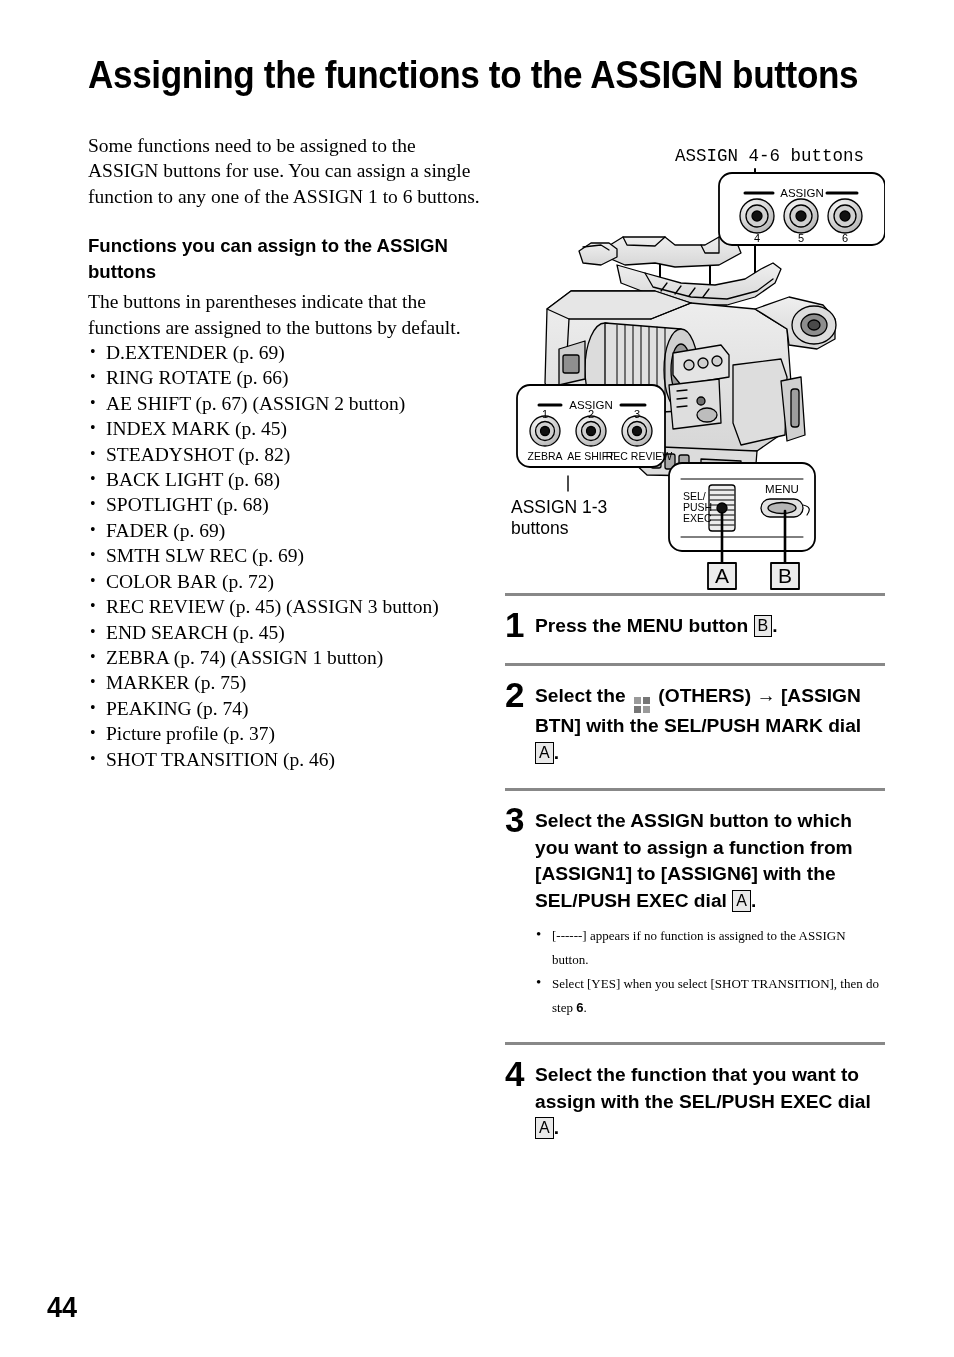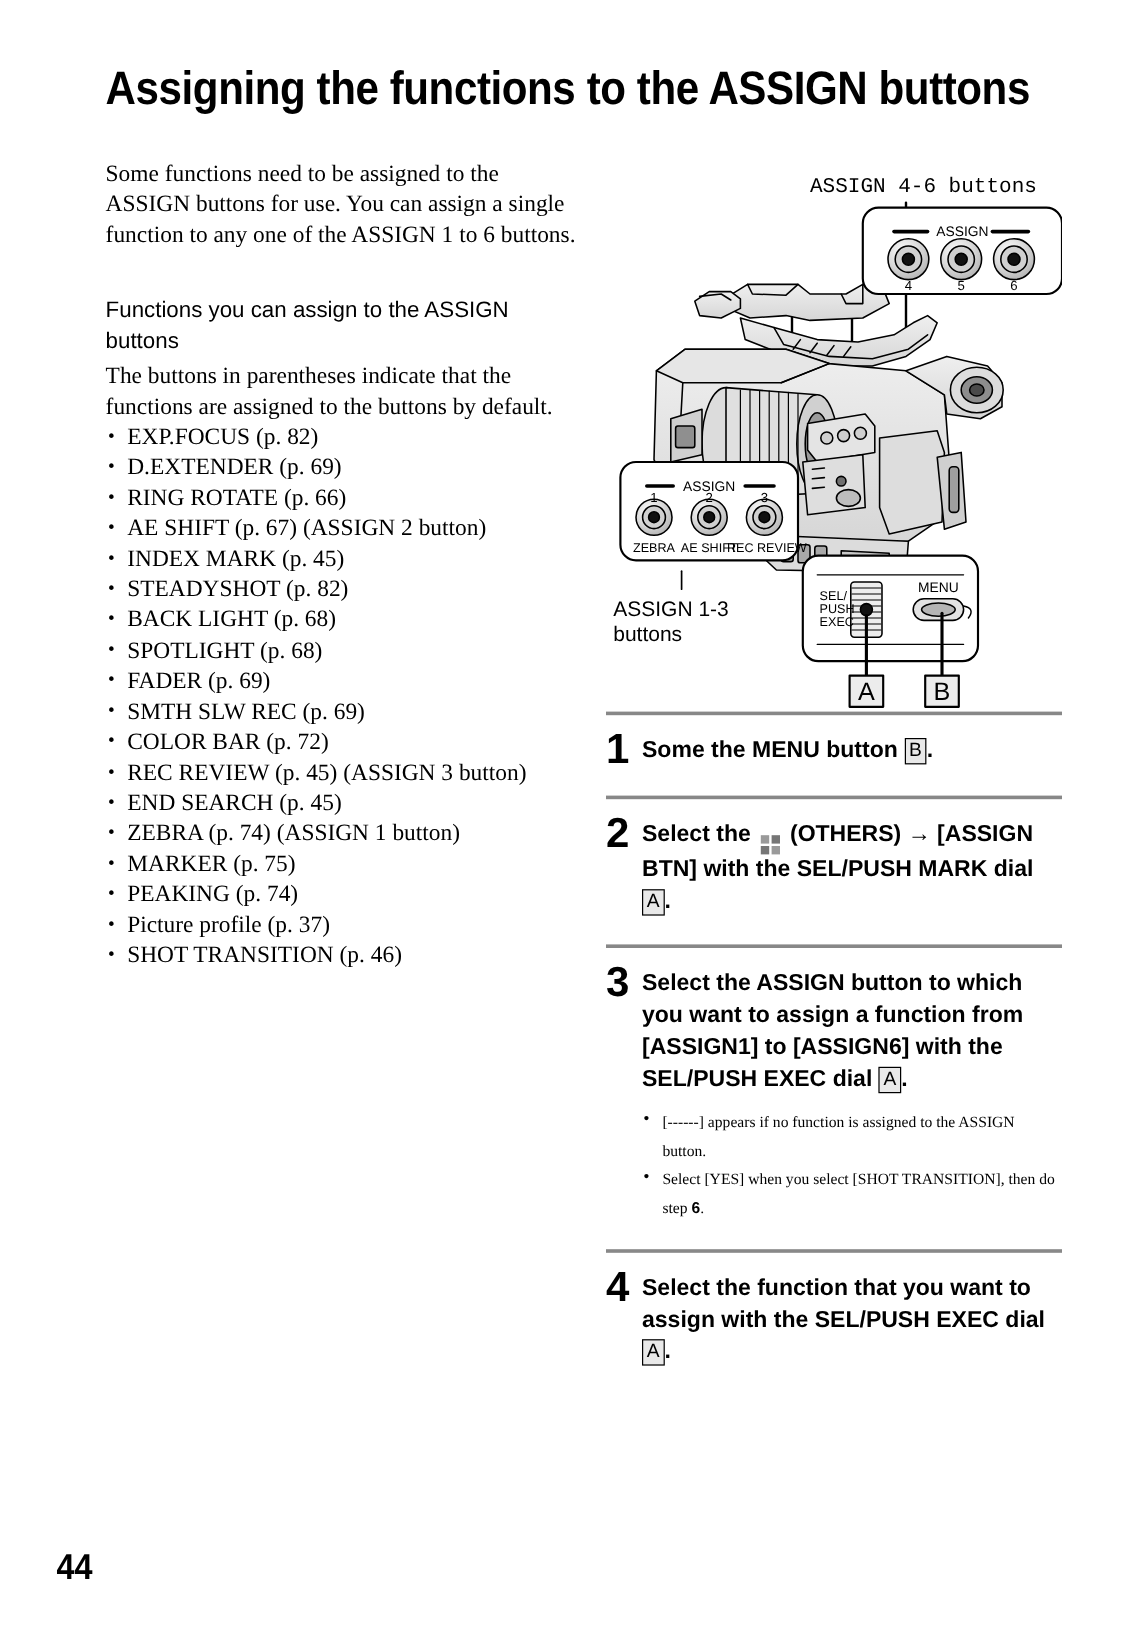--- a/index.html
+++ b/index.html
@@ -43,24 +43,24 @@
     top: 133px;
     width: 392px;
   }
   .intro-para {
     font-size: 19.5px;
     line-height: 25.4px;
     margin: 0;
   }
   .sub-heading {
     font-family: "Liberation Sans", sans-serif;
-    font-weight: normal;
+    font-weight: bold;
     font-size: 18.6px;
     line-height: 25.5px;
-    margin: 36px 0 5px 0;
+    margin: 24px 0 5px 0;
   }
   .body-para {
     font-size: 19.5px;
     line-height: 25.4px;
     margin: 0;
   }
   ul.fn-list {
     list-style: none;
     margin: 0;
     padding: 0;
@@ -202,21 +202,20 @@
 
 <div class="page">
 
   <h1 id="page-title">Assigning the functions to the ASSIGN buttons</h1>
 
   <div id="left-col">
     <p class="intro-para">Some functions need to be assigned to the ASSIGN buttons for use. You can assign a single function to any one of the ASSIGN 1 to 6 buttons.</p>
     <h2 class="sub-heading">Functions you can assign to the ASSIGN buttons</h2>
     <p class="body-para">The buttons in parentheses indicate that the functions are assigned to the buttons by default.</p>
     <ul class="fn-list" id="fn-list">
-        <li>EXP.FOCUS (p. 82)</li>
         <li>D.EXTENDER (p. 69)</li>
         <li>RING ROTATE (p. 66)</li>
         <li>AE SHIFT (p. 67) (ASSIGN 2 button)</li>
         <li>INDEX MARK (p. 45)</li>
         <li>STEADYSHOT (p. 82)</li>
         <li>BACK LIGHT (p. 68)</li>
         <li>SPOTLIGHT (p. 68)</li>
         <li>FADER (p. 69)</li>
         <li>SMTH SLW REC (p. 69)</li>
         <li>COLOR BAR (p. 72)</li>
@@ -400,21 +399,21 @@
           <text x="217" y="450" font-size="21" text-anchor="middle">A</text>
           <text x="280" y="450" font-size="21" text-anchor="middle">B</text>
         </g>
       </svg>
     </div>
 
     <div class="step-rule"></div>
     <div class="step">
       <div class="step-num">1</div>
       <div class="step-body">
-        <span>Some the MENU button </span><span class="keybox">B</span><span>.</span>
+        <span>Press the MENU button </span><span class="keybox">B</span><span>.</span>
       </div>
     </div>
 
     <div class="step-rule"></div>
     <div class="step">
       <div class="step-num">2</div>
       <div class="step-body">
         <span>Select the </span><span class="others-icon">
             <i></i>
             <i></i>

